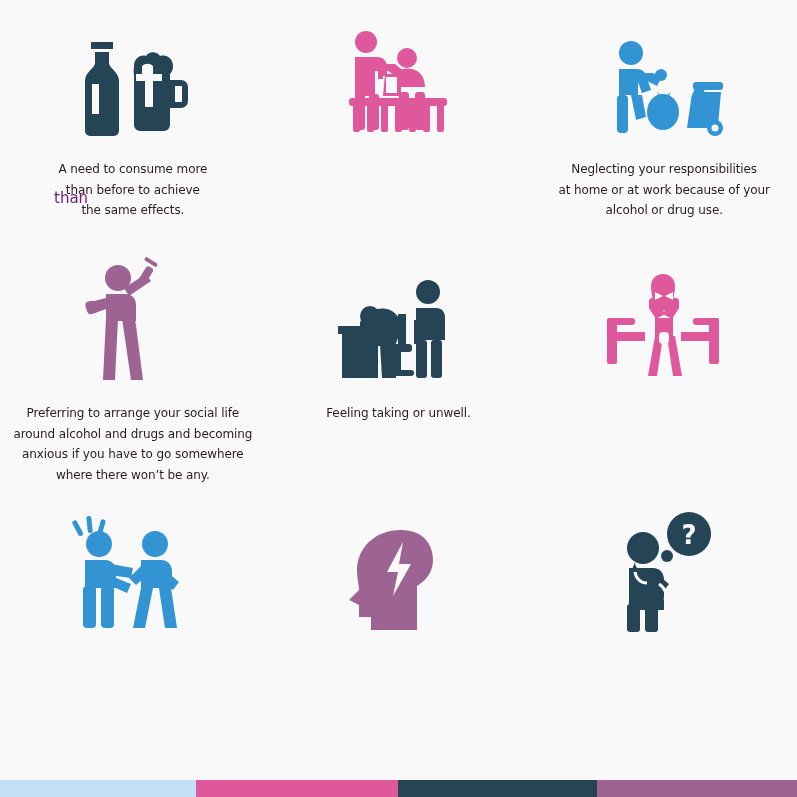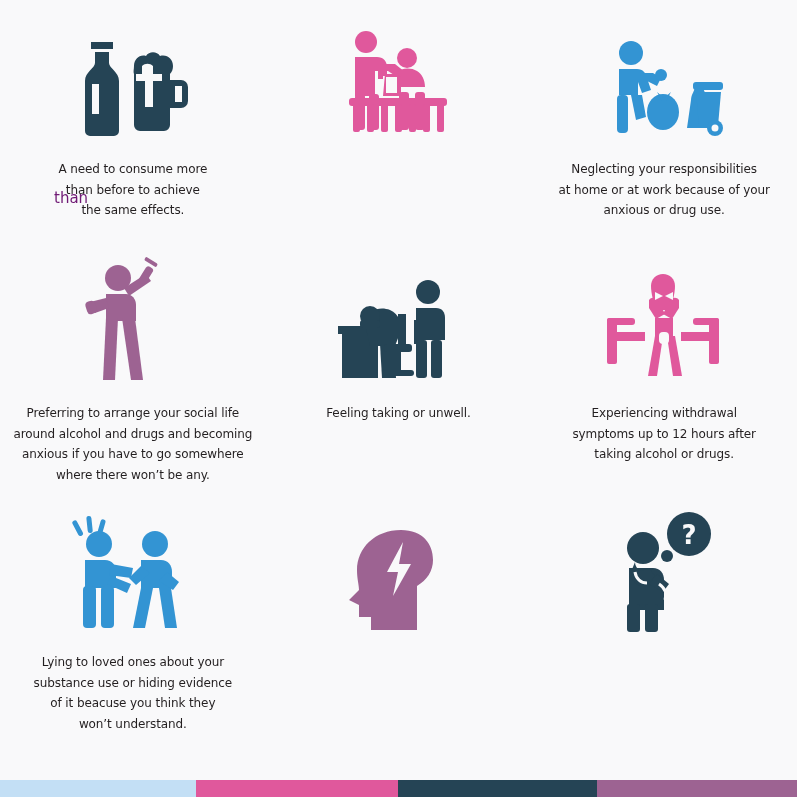--- a/index.html
+++ b/index.html
@@ -174,21 +174,21 @@
 
             <rect x="88" y="42" width="30" height="8" rx="3"></rect>
             <path d="M91 52h25l-3 34H94z"></path>
             <circle cx="110" cy="88" r="8"></circle>
             <circle cx="110" cy="88" r="3.5" fill="#f9f9fa"></circle>
           </g>
         </svg>
       </div>
       <div class="caption">Neglecting your responsibilities
 at home or at work because of your
-anxious or drug use.</div>
+alcohol or drug use.</div>
     </div>
 
     <div class="cell r2 c-wide">
       <div class="icon-box">
         <svg width="110" height="128" viewBox="0 0 110 128" aria-hidden="true">
           <g fill="#9d6392">
             <circle cx="40" cy="22" r="13"></circle>
             <path d="M28 38h20c6 0 10 5 10 11v16H28z"></path>
             <path d="M12 46l16-4 3 10-14 5z"></path>
             <rect x="8" y="45" width="10" height="13" rx="4" transform="rotate(-18 13 51)"></rect>
@@ -254,23 +254,20 @@
             <rect x="50" y="44" width="18" height="24"></rect>
             <path d="M50 62h8l-6 40h-9z"></path>
             <path d="M62 62h8l7 40h-9z"></path>
 
             <path d="M50 18l8 4-8 4z" fill="#f9f9fa"></path>
             <path d="M68 18l-8 4 8 4z" fill="#f9f9fa"></path>
             <rect x="54" y="58" width="10" height="12" rx="4" fill="#f9f9fa"></rect>
           </g>
         </svg>
       </div>
-      <div class="caption">Experiencing withdrawal
-symptoms up to 12 hours after
-taking alcohol or drugs.</div>
     </div>
 
     <div class="cell r3 c-mid">
       <div class="icon-box">
         <svg width="124" height="118" viewBox="0 0 124 118" aria-hidden="true">
           <g fill="#3394d3">
 
             <rect x="4" y="6" width="5" height="17" rx="2.5" transform="rotate(-28 6 14)"></rect>
             <rect x="16" y="2" width="5" height="17" rx="2.5" transform="rotate(-6 18 10)"></rect>
             <rect x="28" y="5" width="5" height="17" rx="2.5" transform="rotate(16 30 13)"></rect>
@@ -284,24 +281,20 @@
 
             <circle cx="84" cy="30" r="13"></circle>
             <path d="M70 46h20c7 0 11 5 11 12v16H70z"></path>
             <path d="M70 52l-12 12 7 7 14-12z"></path>
             <path d="M96 58l12 10-6 8-14-9z"></path>
             <path d="M70 74h12l-8 40H62z"></path>
             <path d="M88 74h12l6 40H94z"></path>
           </g>
         </svg>
       </div>
-      <div class="caption">Lying to loved ones about your
-substance use or hiding evidence
-of it beacuse you think they
-won’t understand.</div>
     </div>
 
     <div class="cell r3 c-mid">
       <div class="icon-box">
         <svg width="106" height="104" viewBox="0 0 106 104" aria-hidden="true">
           <g fill="#9d6392">
             <path d="M56 2C30 2 12 20 12 42c0 9 2 15 2 20l-10 10 10 5v12h12v13h46V58c10-6 16-15 16-26C88 16 78 2 56 2z"></path>
             <path d="M58 14l-16 30h11l-5 24 18-32H54z" fill="#f9f9fa"></path>
           </g>
         </svg>

